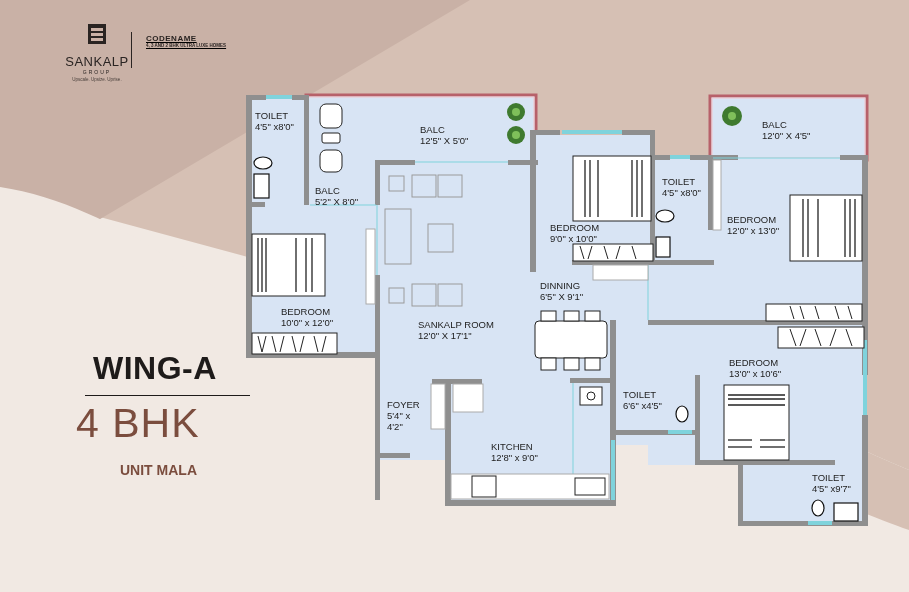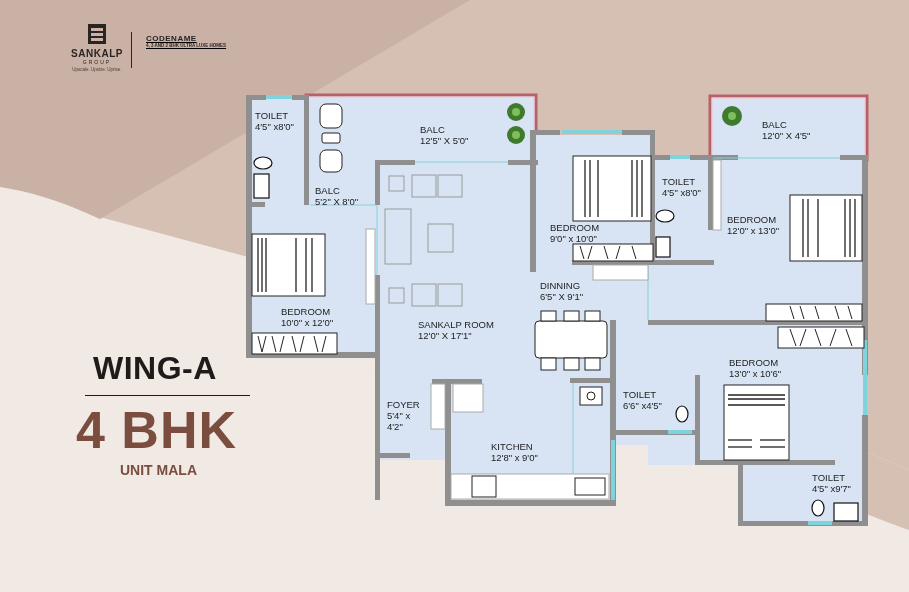--- a/index.html
+++ b/index.html
@@ -1,31 +1,31 @@
 <!DOCTYPE html>
 <html><head>
 <meta charset="utf-8">
 <style>
   html, body { margin:0; padding:0; }
   body { width:909px; height:592px; position:relative; overflow:hidden; background:#f1e9e3; font-family:"Liberation Sans", sans-serif; }
   .bg-svg { position:absolute; left:0; top:0; }
   .logo { position:absolute; left:52px; top:24px; width:90px; text-align:center; }
   .logo .mark { width:18px; height:20px; margin:0 auto; background:#2a2422; position:relative; }
   .logo .mark:before { content:""; position:absolute; left:3px; top:4px; width:12px; height:3px; background:#cbb1a6; box-shadow:0 5px 0 #cbb1a6, 0 10px 0 #cbb1a6; }
-  .logo .brand { font-size:10px; font-weight:bold; color:#2a2422; letter-spacing:0.5px; margin-top:4px; }
+  .logo .brand { font-size:13px; font-weight:normal; color:#2a2422; letter-spacing:0.5px; margin-top:10px; }
   .logo .group { font-size:5px; color:#2a2422; letter-spacing:2px; }
   .logo .tag { font-size:4.5px; color:#4a403c; margin-top:2px; }
   .divider-v { position:absolute; left:131px; top:32px; width:1px; height:36px; background:#2a2422; }
   .project { position:absolute; left:146px; top:34px; text-align:left; width:136px;text-decoration:underline; }
   .project .code { font-size:8px; font-weight:bold; color:#2a2422; letter-spacing:0.5px; }
   .project .name { font-size:15px; font-weight:bold; color:#2a2422; letter-spacing:1px; line-height:16px; }
   .project .sub { font-size:4.5px; font-weight:bold; color:#2a2422; }
   .wing { position:absolute; left:93px; top:350px; font-size:32px; font-weight:bold; color:#1e1b1a; letter-spacing:0.5px; }
   .hr { position:absolute; left:85px; top:395px; width:165px; height:1px; background:#1e1b1a; }
-  .bhk { position:absolute; left:76px; top:400px; font-size:52px; font-weight:bold; color:#7b4d3e; letter-spacing:1px; }
+  .bhk { position:absolute; left:76px; top:400px; font-size:41px; font-weight:normal; color:#7b4d3e; letter-spacing:1px; }
   .unitplan { position:absolute; left:120px; top:462px; font-size:14px; font-weight:bold; color:#7b4d3e; }
   .plan { position:absolute; left:0; top:0; }
   .lbl { position:absolute; font-size:9.5px; color:#222; text-align:left; line-height:11px; white-space:nowrap; }
 </style>
 </head>
 <body>
 
 <svg class="bg-svg" width="909" height="592">
   <path d="M0 0 H909 V470 C860 450 800 420 740 390 L0 190 Z" fill="#d6c0b4"></path>
   <path d="M0 0 H470 L90 225 C60 210 30 200 0 187 Z" fill="#c9b1a6"></path>

